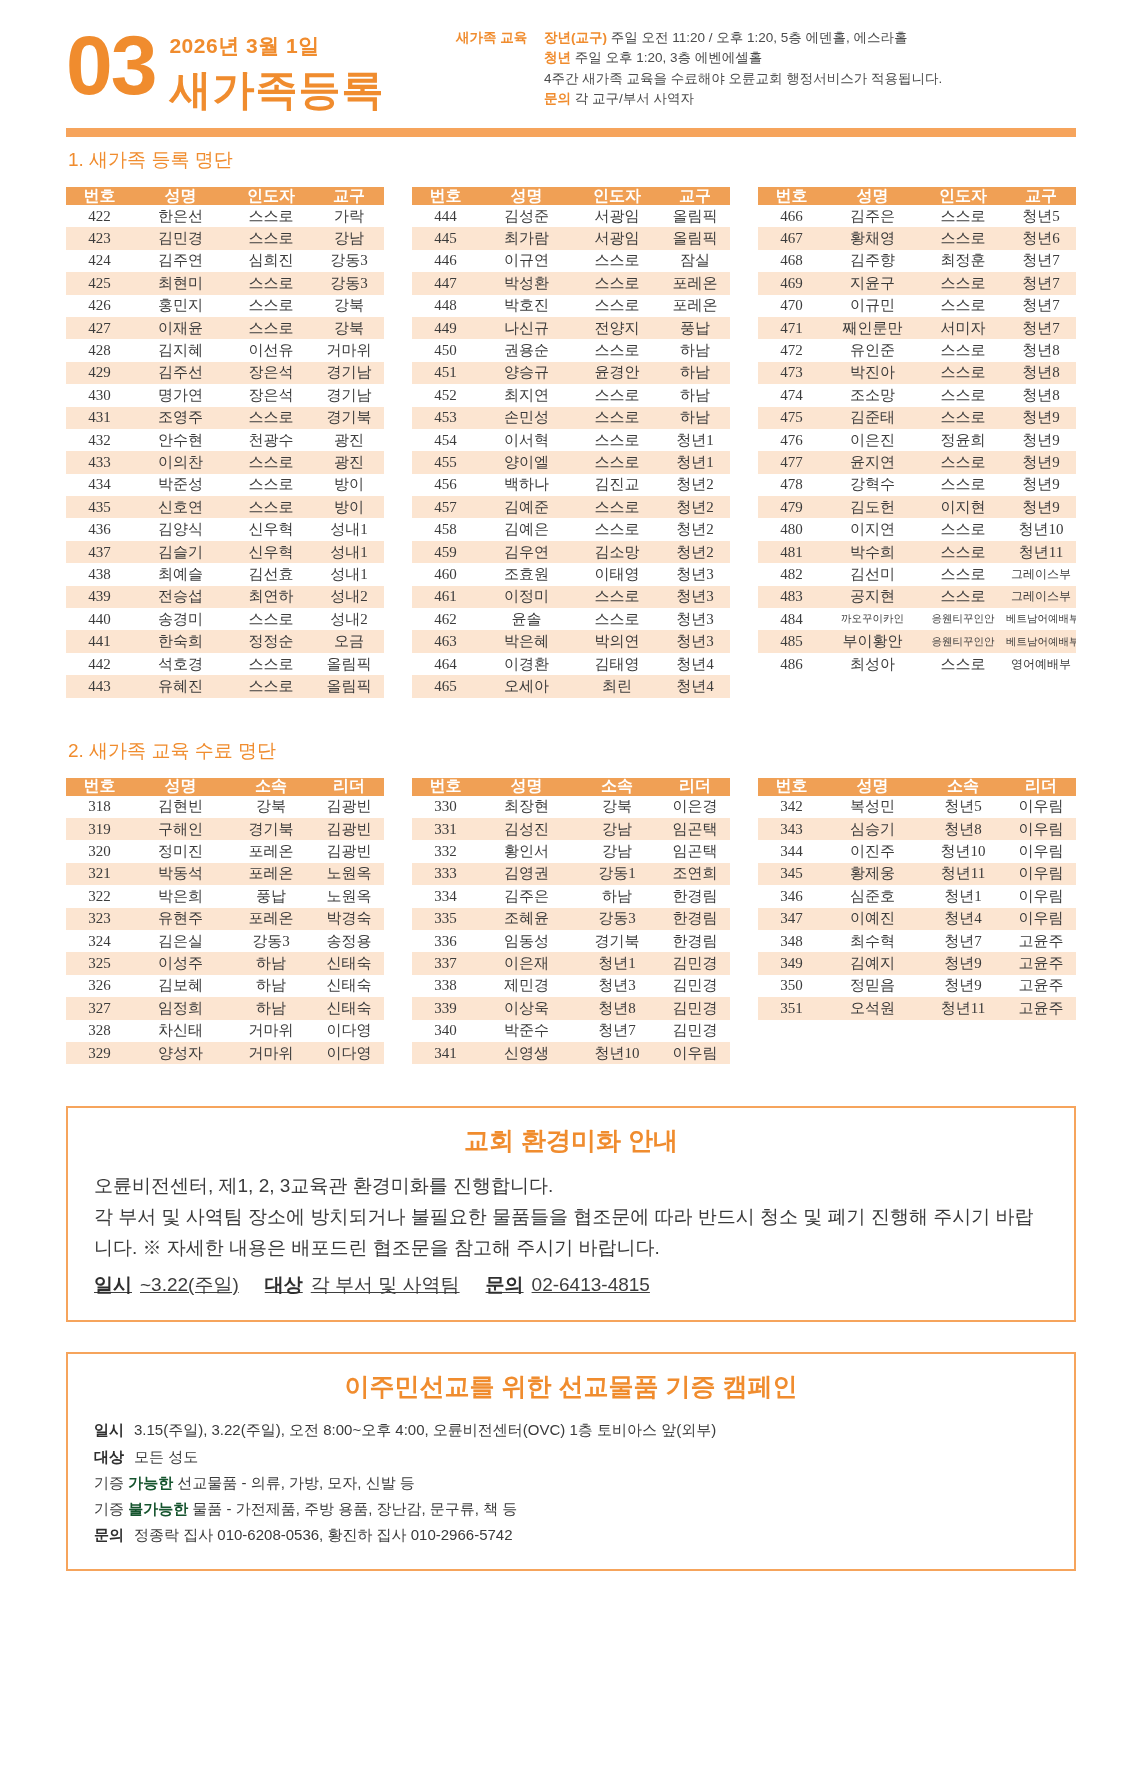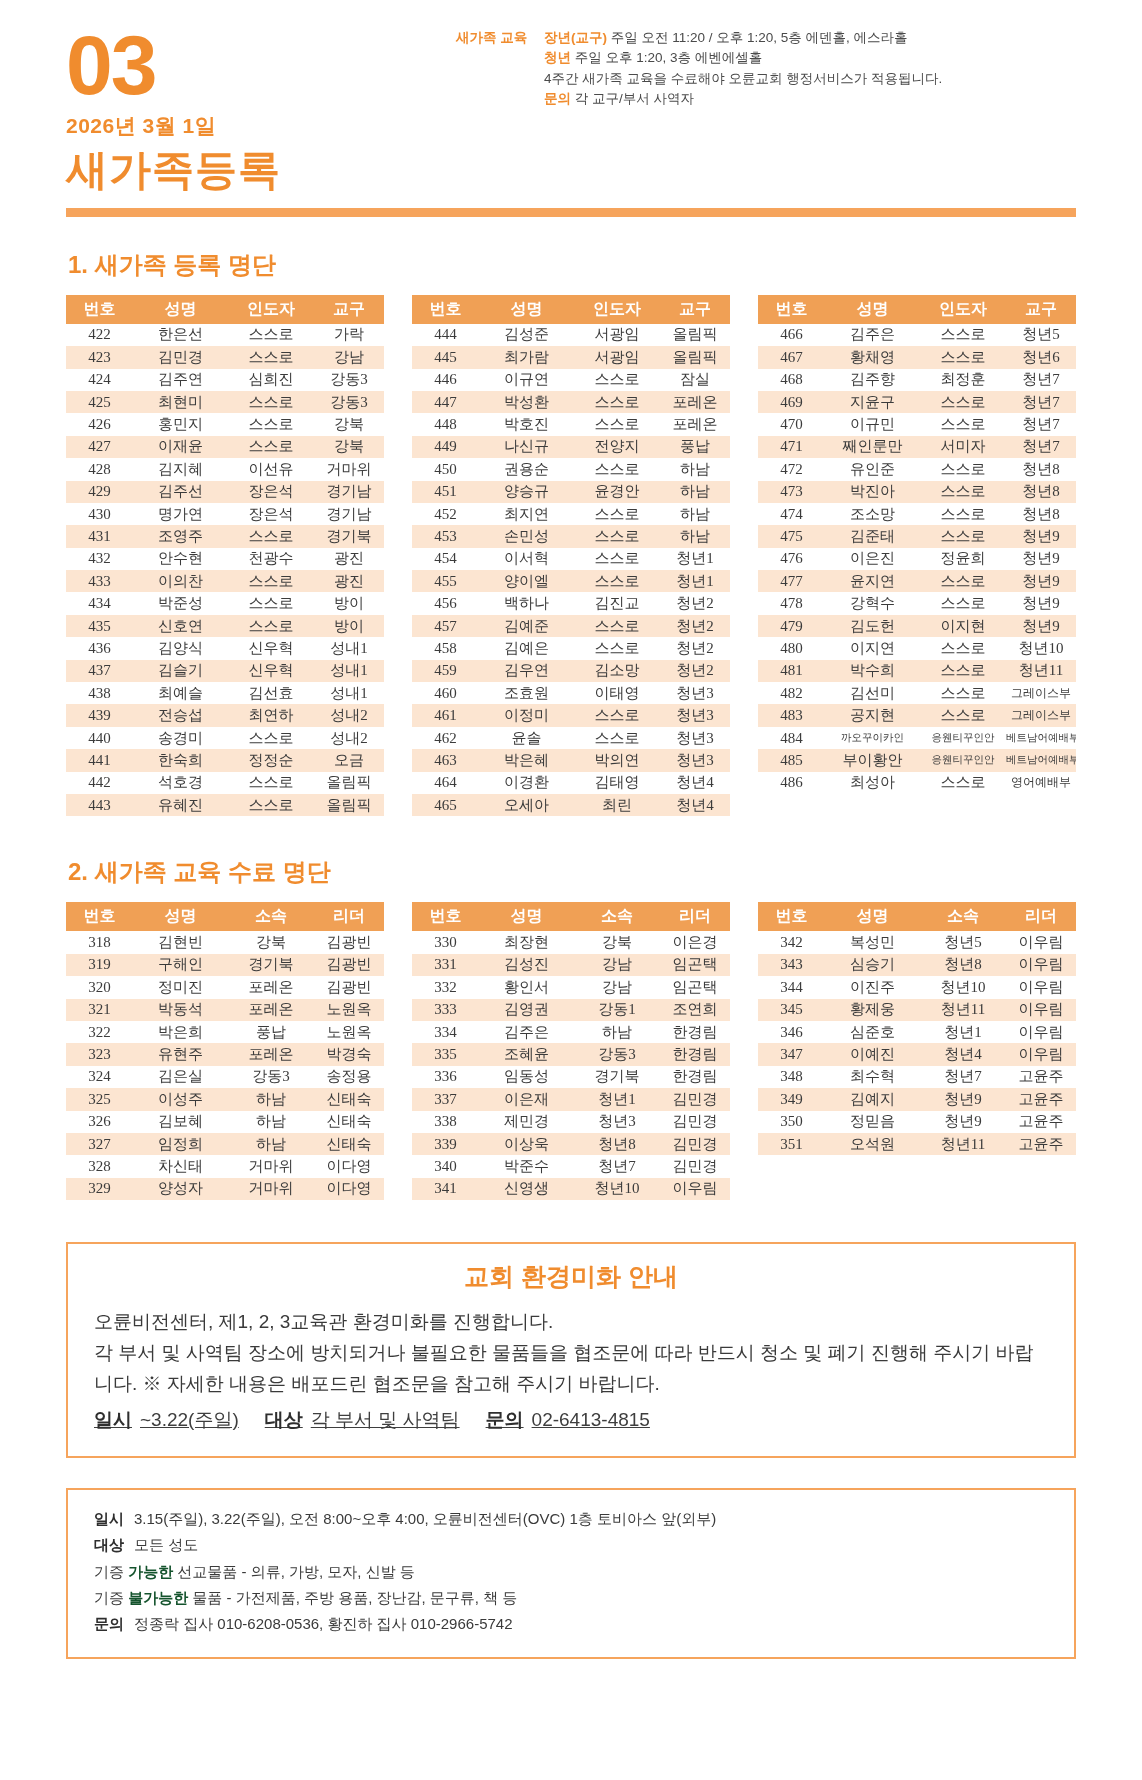--- a/index.html
+++ b/index.html
@@ -6,39 +6,39 @@
   html,body { background:#ffffff; }
   body {
     width:1142px; height:1780px; margin:0 auto;
     font-family:"Liberation Sans", sans-serif;
     color:#3e3e3e; overflow:hidden;
   }
   .page { width:1142px; padding:26px 66px 20px 66px; }
 
   
   .hdr { display:flex; align-items:flex-start; }
-  .hdr-left { display:flex; align-items:flex-start;flex-direction:column; }
+  .hdr-left { display:flex; align-items:flex-start; }
   .big-num {
     font-size:84px; font-weight:bold; color:var(--orange); line-height:0.95;
     letter-spacing:-2px; margin-right:14px;
   }
   .hdr-titles { padding-top:6px; }
   .hdr-date { font-size:21px; color:var(--orange); font-weight:bold; letter-spacing:0.5px; }
   .hdr-title { font-size:42px; color:var(--orange); font-weight:bold; letter-spacing:1px; margin-top:2px; }
   .hdr-info { display:flex; margin-left:auto; padding-top:2px; width:620px; }
   .hdr-info-label { font-size:13.5px; font-weight:bold; color:var(--orange); width:88px; flex:none; padding-top:1px; }
   .hdr-info-lines { font-size:13.5px; line-height:1.5; color:#4a4a4a; }
   .hdr-info-lines .lbl { color:var(--orange); font-weight:bold; }
   .band { height:9px; background:var(--orange-band); margin-top:10px; }
 
   
-  .sec-title { font-size:24px; font-weight:bold; color:var(--orange); margin:32px 0 14px 2px; }
+  .sec-title { font-size:19px; font-weight:normal; color:var(--orange); margin:10px 0 14px 2px; }
   .tables { display:flex; gap:28px; }
   .tbl { flex:1 1 0; }
-  .tbl-head { display:flex; background:var(--orange-head); height:29px; align-items:center; }
+  .tbl-head { display:flex; background:var(--orange-head); height:18px; align-items:center; }
   .tbl-head .th {
     color:#ffffff; font-weight:bold; font-size:16px; text-align:center;
   }
   .tr { display:flex; height:22.4px; align-items:center; }
   .tr:nth-child(even) { background:var(--row-alt); }
   .td {
     text-align:center; font-family:"Liberation Serif", serif; font-size:15px;
     color:#3b3b3b; white-space:nowrap; overflow:hidden;
   }
   .c0 { width:21%; } .c1 { width:30%; } .c2 { width:27%; } .c3 { width:22%; }
@@ -746,20 +746,21 @@
   </div>
 
   <div class="box">
     <div class="box-title">교회 환경미화 안내</div>
     <p>오륜비전센터, 제1, 2, 3교육관 환경미화를 진행합니다.</p>
     <p>각 부서 및 사역팀 장소에 방치되거나 불필요한 물품들을 협조문에 따라 반드시 청소 및 폐기 진행해 주시기 바랍니다.  ※ 자세한 내용은 배포드린 협조문을 참고해 주시기 바랍니다.</p>
     <div class="meta-line" id="box1-meta"><span class="m-lbl">일시</span><span class="m-val">~3.22(주일)</span><span class="m-lbl">대상</span><span class="m-val">각 부서 및 사역팀</span><span class="m-lbl">문의</span><span class="m-val">02-6413-4815</span></div>
   </div>
 
   <div class="box" style="margin-top:30px;">
+    <div class="box-title">이주민선교를 위한 선교물품 기증 캠페인</div>
     <div id="box2-lines">
         <div class="box2-line"><span class="m-lbl">일시</span>3.15(주일), 3.22(주일), 오전 8:00~오후 4:00, 오륜비전센터(OVC) 1층 토비아스 앞(외부)</div>
         <div class="box2-line"><span class="m-lbl">대상</span>모든 성도</div>
         <div class="box2-line">기증 <b>가능한</b> 선교물품 - 의류, 가방, 모자, 신발 등</div>
         <div class="box2-line">기증 <b>불가능한</b> 물품 - 가전제품, 주방 용품, 장난감, 문구류, 책 등</div>
         <div class="box2-line"><span class="m-lbl">문의</span>정종락 집사 010-6208-0536, 황진하 집사 010-2966-5742</div>
       </div>
   </div>
 
 </div>

